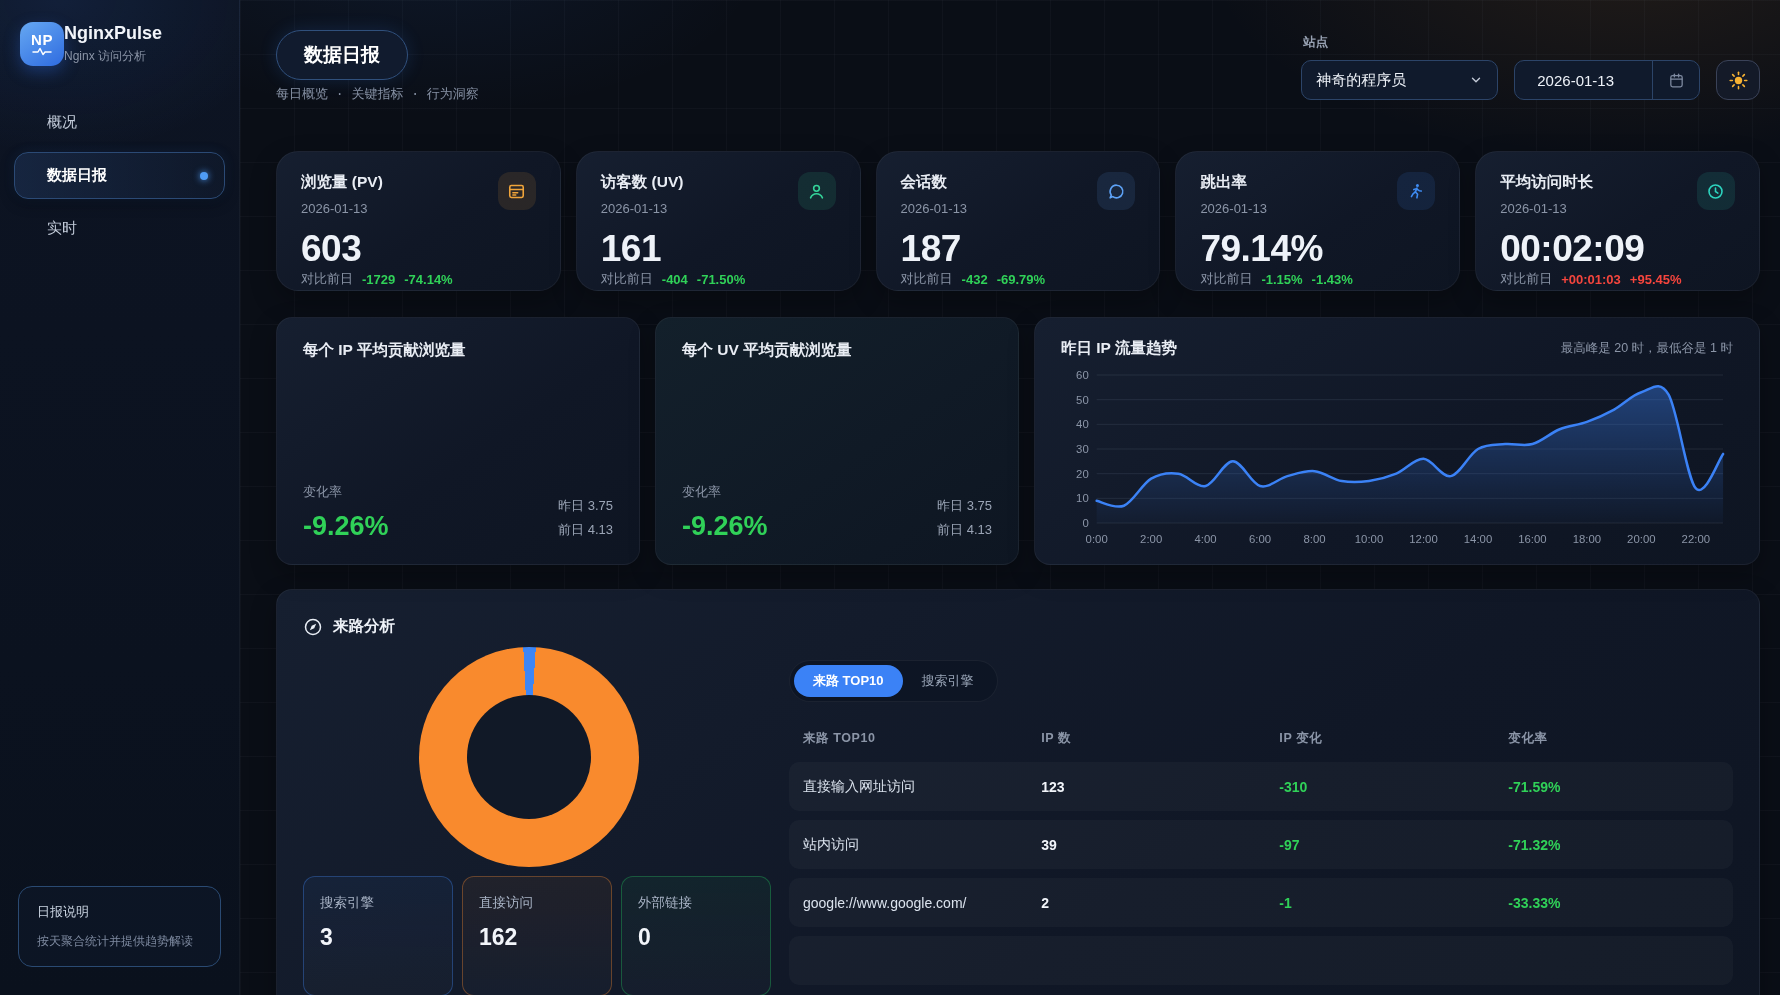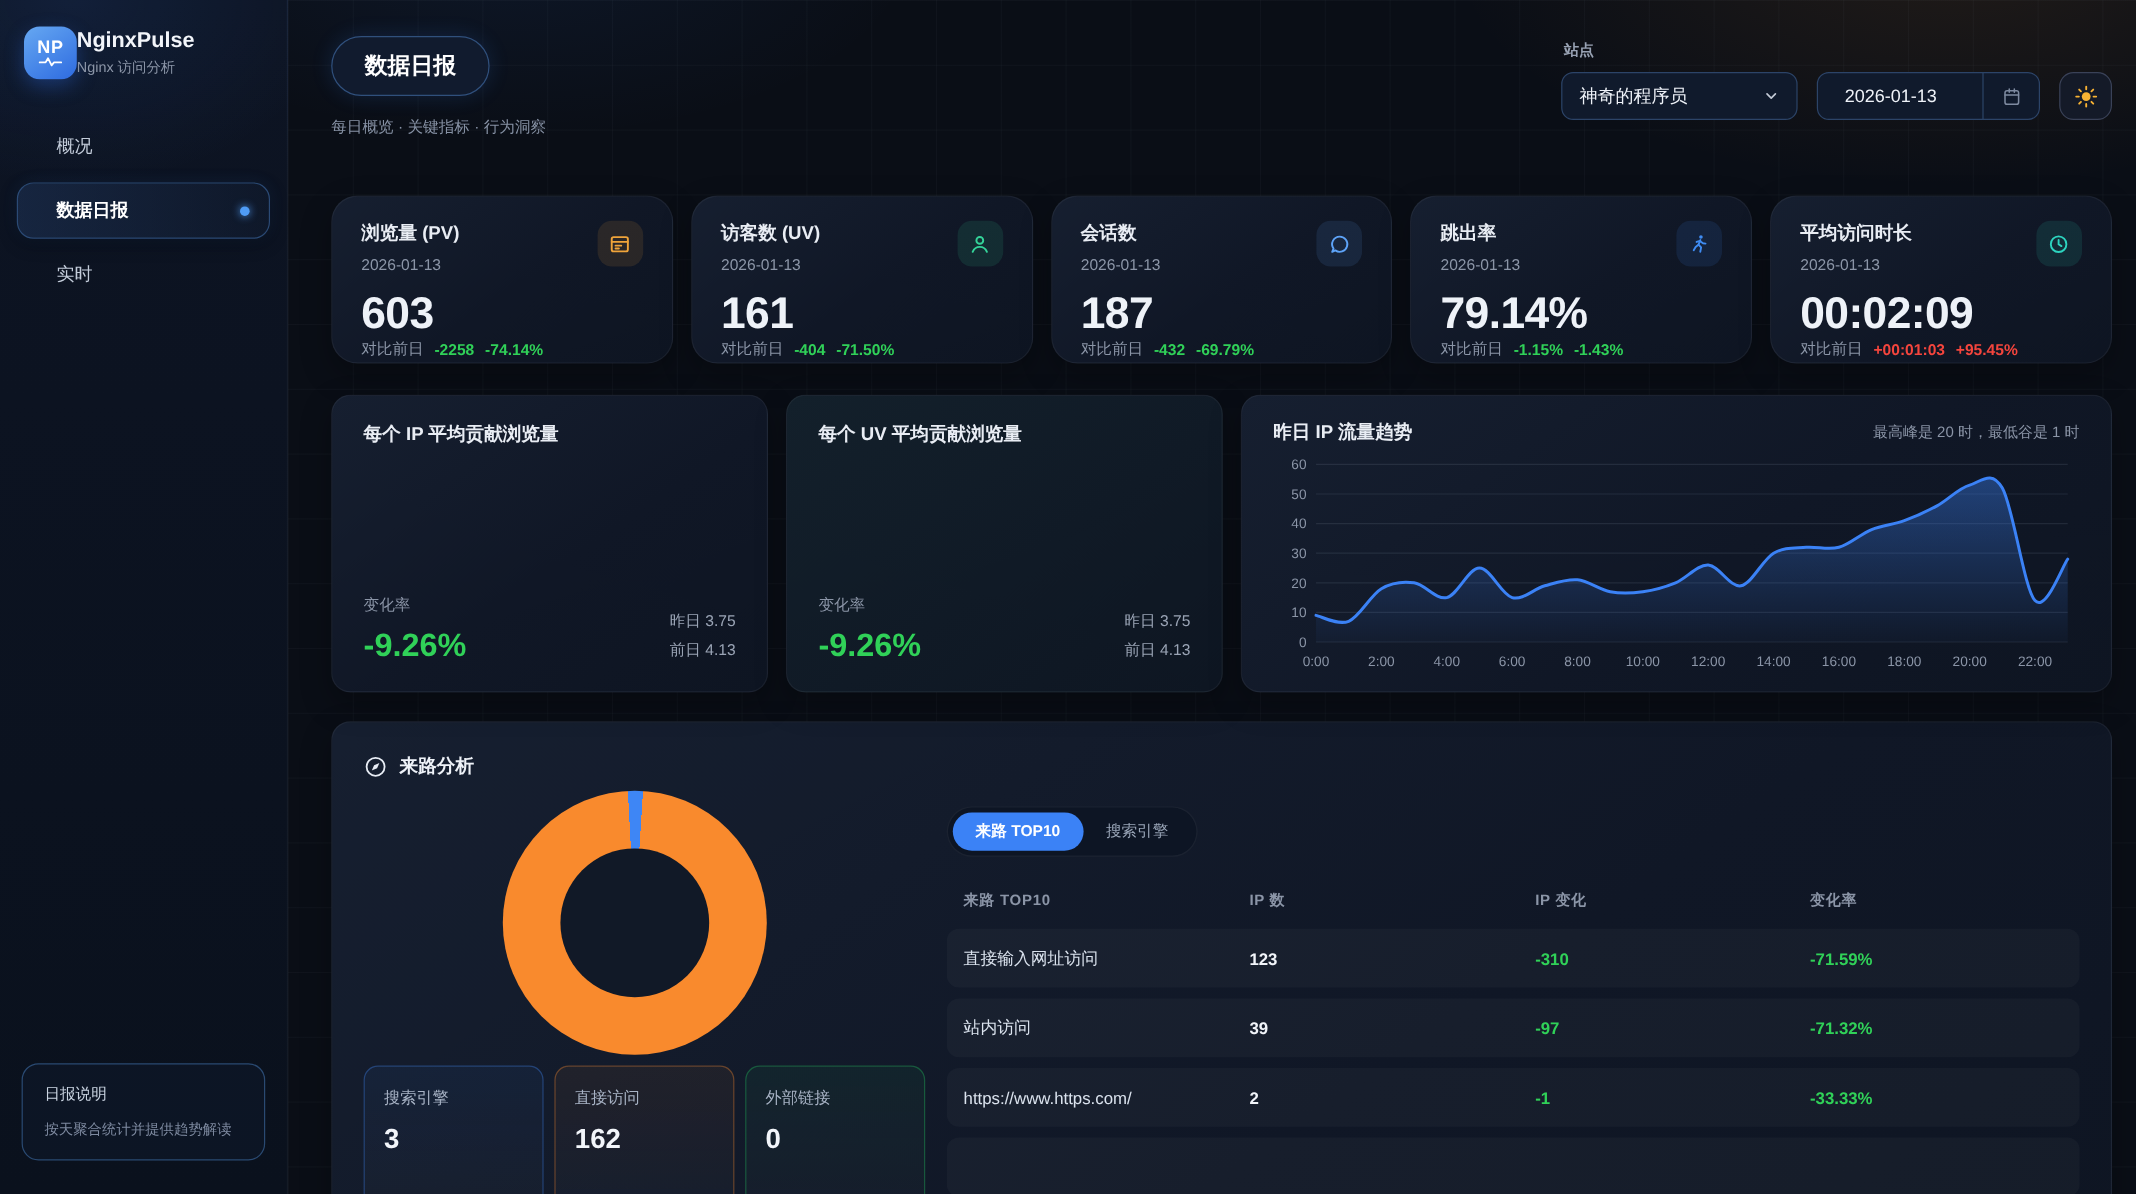--- a/index.html
+++ b/index.html
@@ -32,21 +32,21 @@
   .main{flex:1;height:100%;padding:30px 20px 0 36px;position:relative;
     background:
       linear-gradient(rgba(148,163,184,.045) 1px,transparent 1px),
       linear-gradient(90deg,rgba(148,163,184,.045) 1px,transparent 1px),
       radial-gradient(640px 300px at 90% -4%,rgba(186,116,38,.13),transparent 65%),
       radial-gradient(520px 240px at 12% -4%,rgba(59,130,246,.08),transparent 65%);
     background-size:54px 54px,54px 54px,100% 100%,100% 100%;}
   .topbar{position:relative;margin-bottom:48px;}
   .page-title-pill{display:inline-block;padding:11px 27px;border-radius:26px;border:1px solid #30507c;
     background:#111b2e;color:#fff;font-size:19px;font-weight:bold;box-shadow:0 0 18px rgba(59,130,246,.16);}
-  .page-subtitle{color:#8792a5;font-size:13px;margin-top:17px;}
+  .page-subtitle{color:#8792a5;font-size:13px;margin-top:5px;font-family:Liberation Mono, monospace;}
   .controls{position:absolute;right:0;top:0;text-align:left;}
   .site-label{color:#98a2b3;font-size:12.5px;font-weight:bold;margin:4px 0 9px 2px;}
   .control-row{display:flex;align-items:center;gap:16px;}
   .site-select{width:197px;height:40px;border:1px solid #2c4468;border-radius:10px;background:#101a2c;
     display:flex;align-items:center;justify-content:space-between;padding:0 14px;color:#eef2f8;font-size:15px;cursor:pointer;}
   .date-picker{height:40px;border:1px solid #2c4468;border-radius:10px;background:#101a2c;display:flex;align-items:center;cursor:pointer;}
   .date-text{color:#eef2f8;font-size:15px;padding:0 38px 0 22px;}
   .date-sep{width:1px;height:40px;background:#2c4468;}
   .date-cal{width:46px;display:flex;align-items:center;justify-content:center;color:#7e8aa0;}
   .theme-btn{width:44px;height:40px;border:1px solid #3a4258;border-radius:12px;background:#141a28;
@@ -196,21 +196,21 @@
                 <rect x="3.5" y="4.5" width="17" height="15" rx="2"></rect>
                 <line x1="3.5" y1="9.5" x2="20.5" y2="9.5"></line>
                 <line x1="7.5" y1="13.5" x2="13.5" y2="13.5"></line>
                 <line x1="7.5" y1="16.5" x2="11" y2="16.5"></line>
               </svg>
           </div>
         </div>
         <div class="kpi-value">603</div>
         <div class="kpi-compare">
           <span class="cmp-label">对比前日</span>
-          <span class="cmp-delta" style="color: rgb(48, 209, 88);">-2258</span>
+          <span class="cmp-delta" style="color: rgb(48, 209, 88);">-1729</span>
           <span class="cmp-pct" style="color: rgb(48, 209, 88);">-74.14%</span>
         </div>
       </div>
 
       <div class="panel kpi-card">
         <div class="kpi-top">
           <div>
             <div class="kpi-title">访客数 (UV)</div>
             <div class="kpi-date">2026-01-13</div>
           </div>
@@ -418,21 +418,21 @@
               <div class="cell-chg">-310</div>
               <div class="cell-rate">-71.59%</div>
             </div>
             <div class="trow r-grid">
               <div class="cell-src">站内访问</div>
               <div class="cell-ip">39</div>
               <div class="cell-chg">-97</div>
               <div class="cell-rate">-71.32%</div>
             </div>
             <div class="trow r-grid">
-              <div class="cell-src">https://www.https.com/</div>
+              <div class="cell-src">google://www.google.com/</div>
               <div class="cell-ip">2</div>
               <div class="cell-chg">-1</div>
               <div class="cell-rate">-33.33%</div>
             </div>
             <div class="trow r-grid">
               
               
               
               
             </div>

